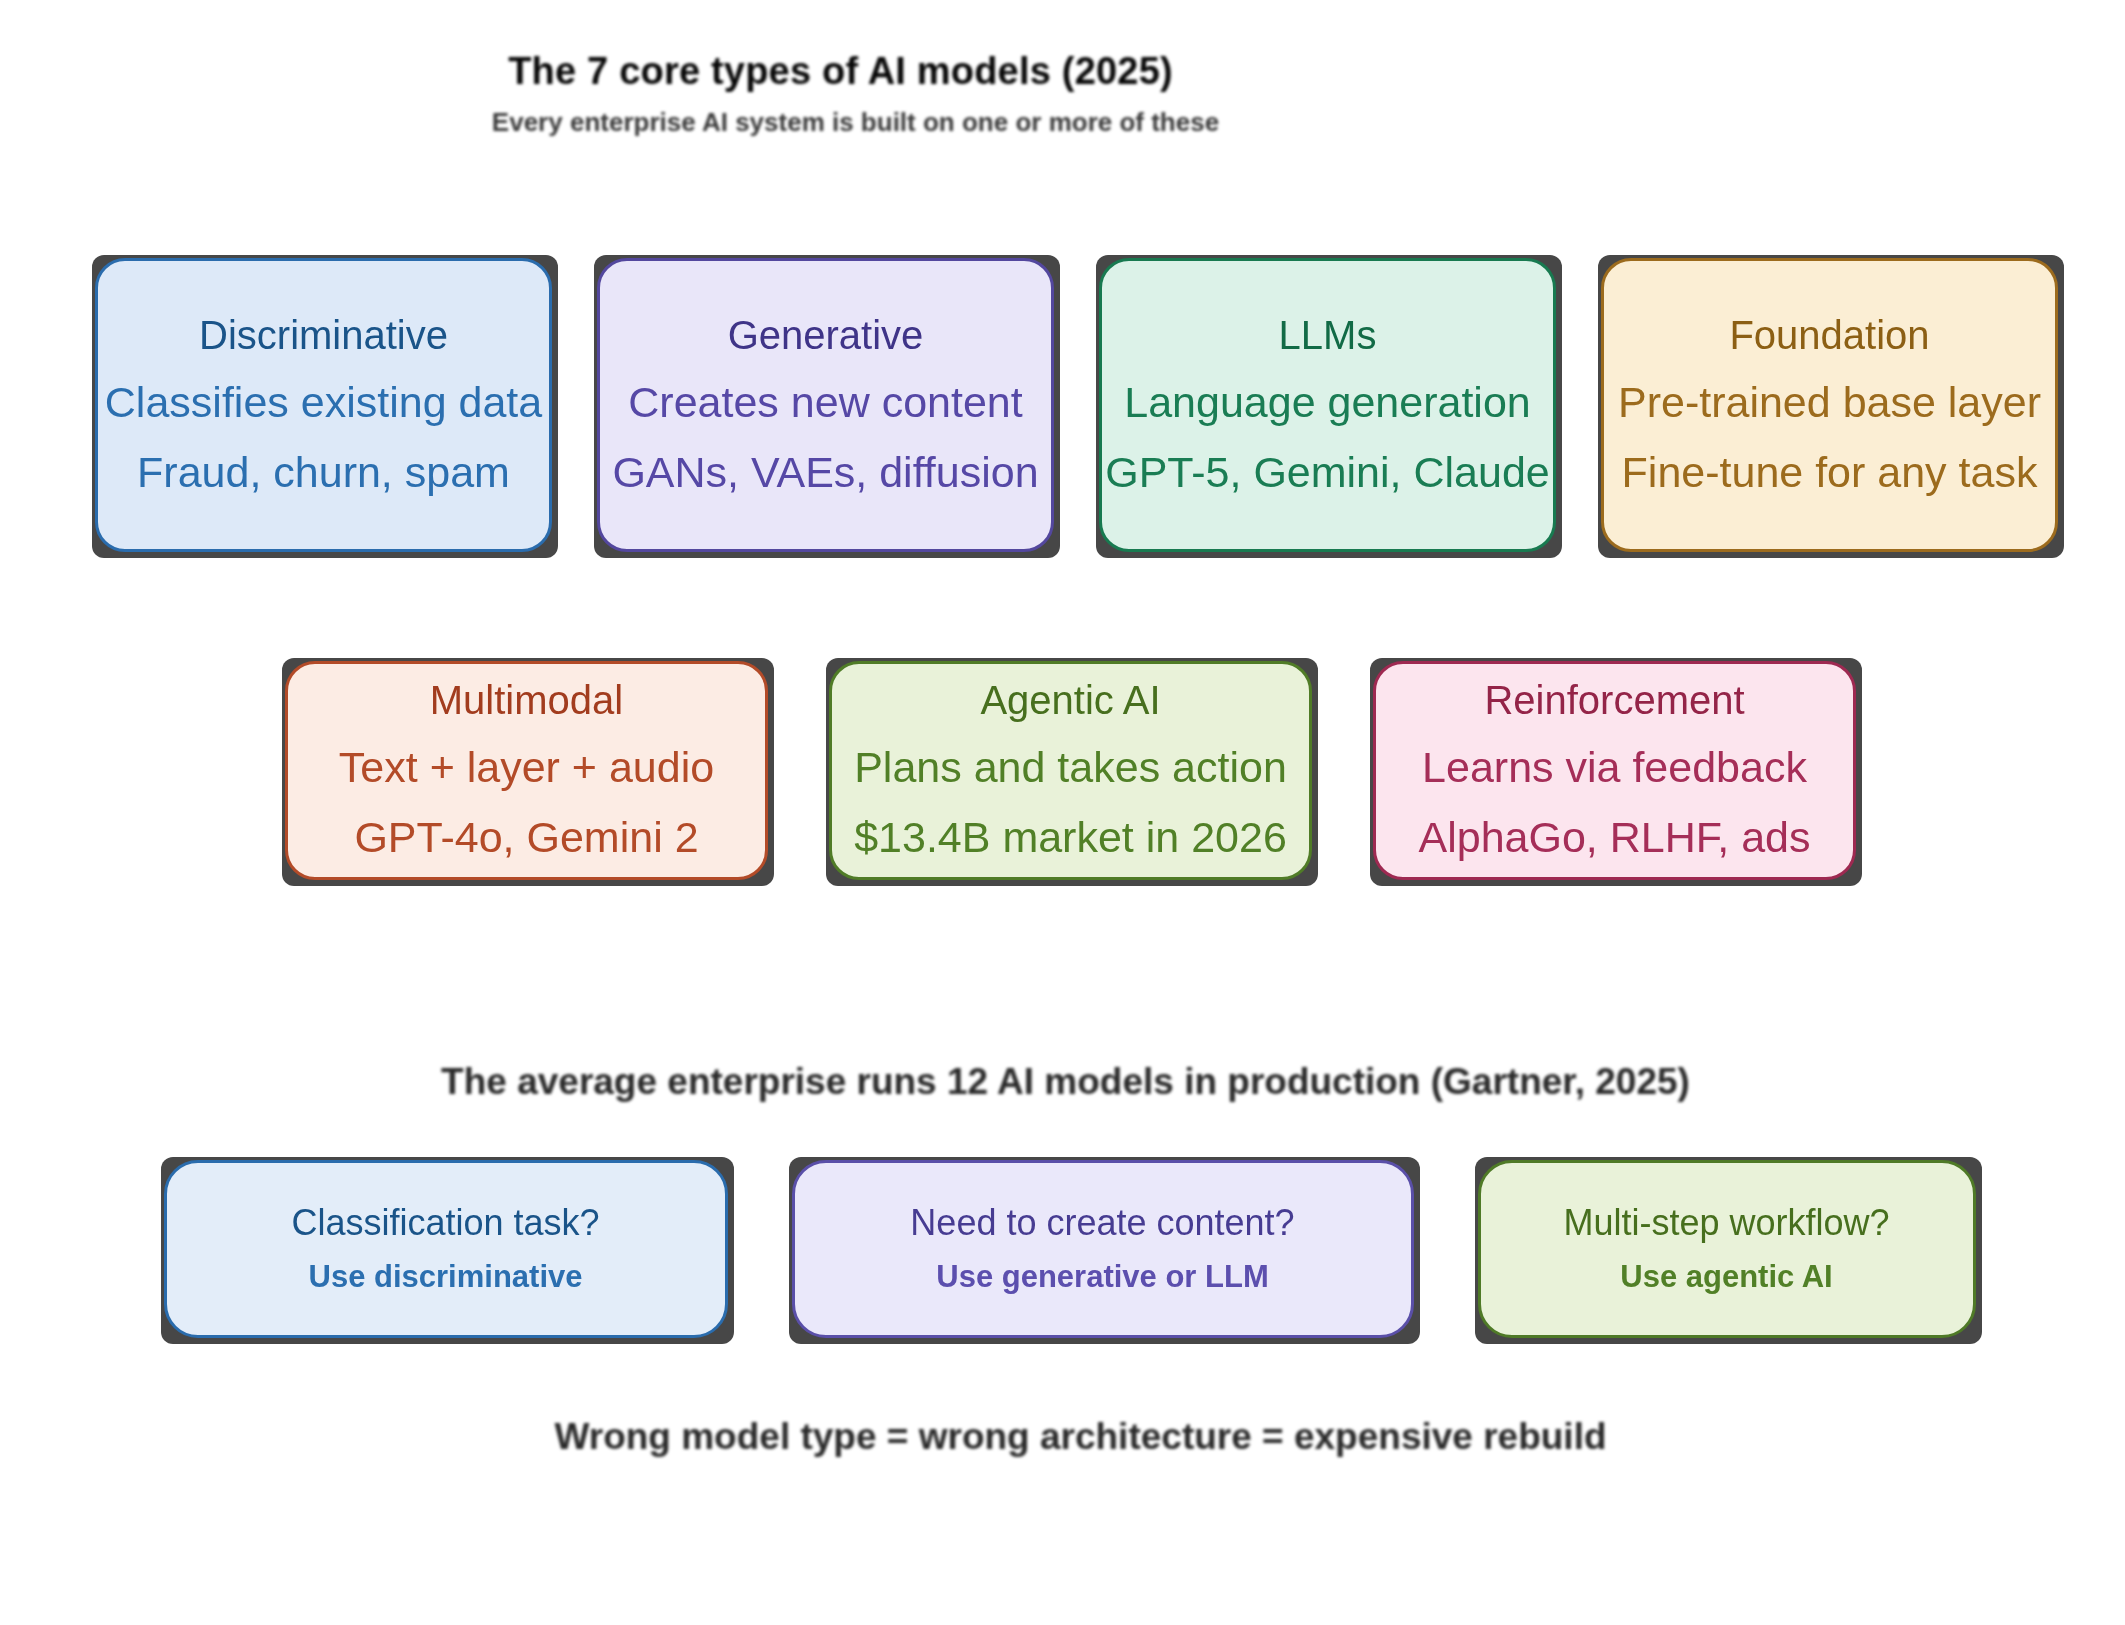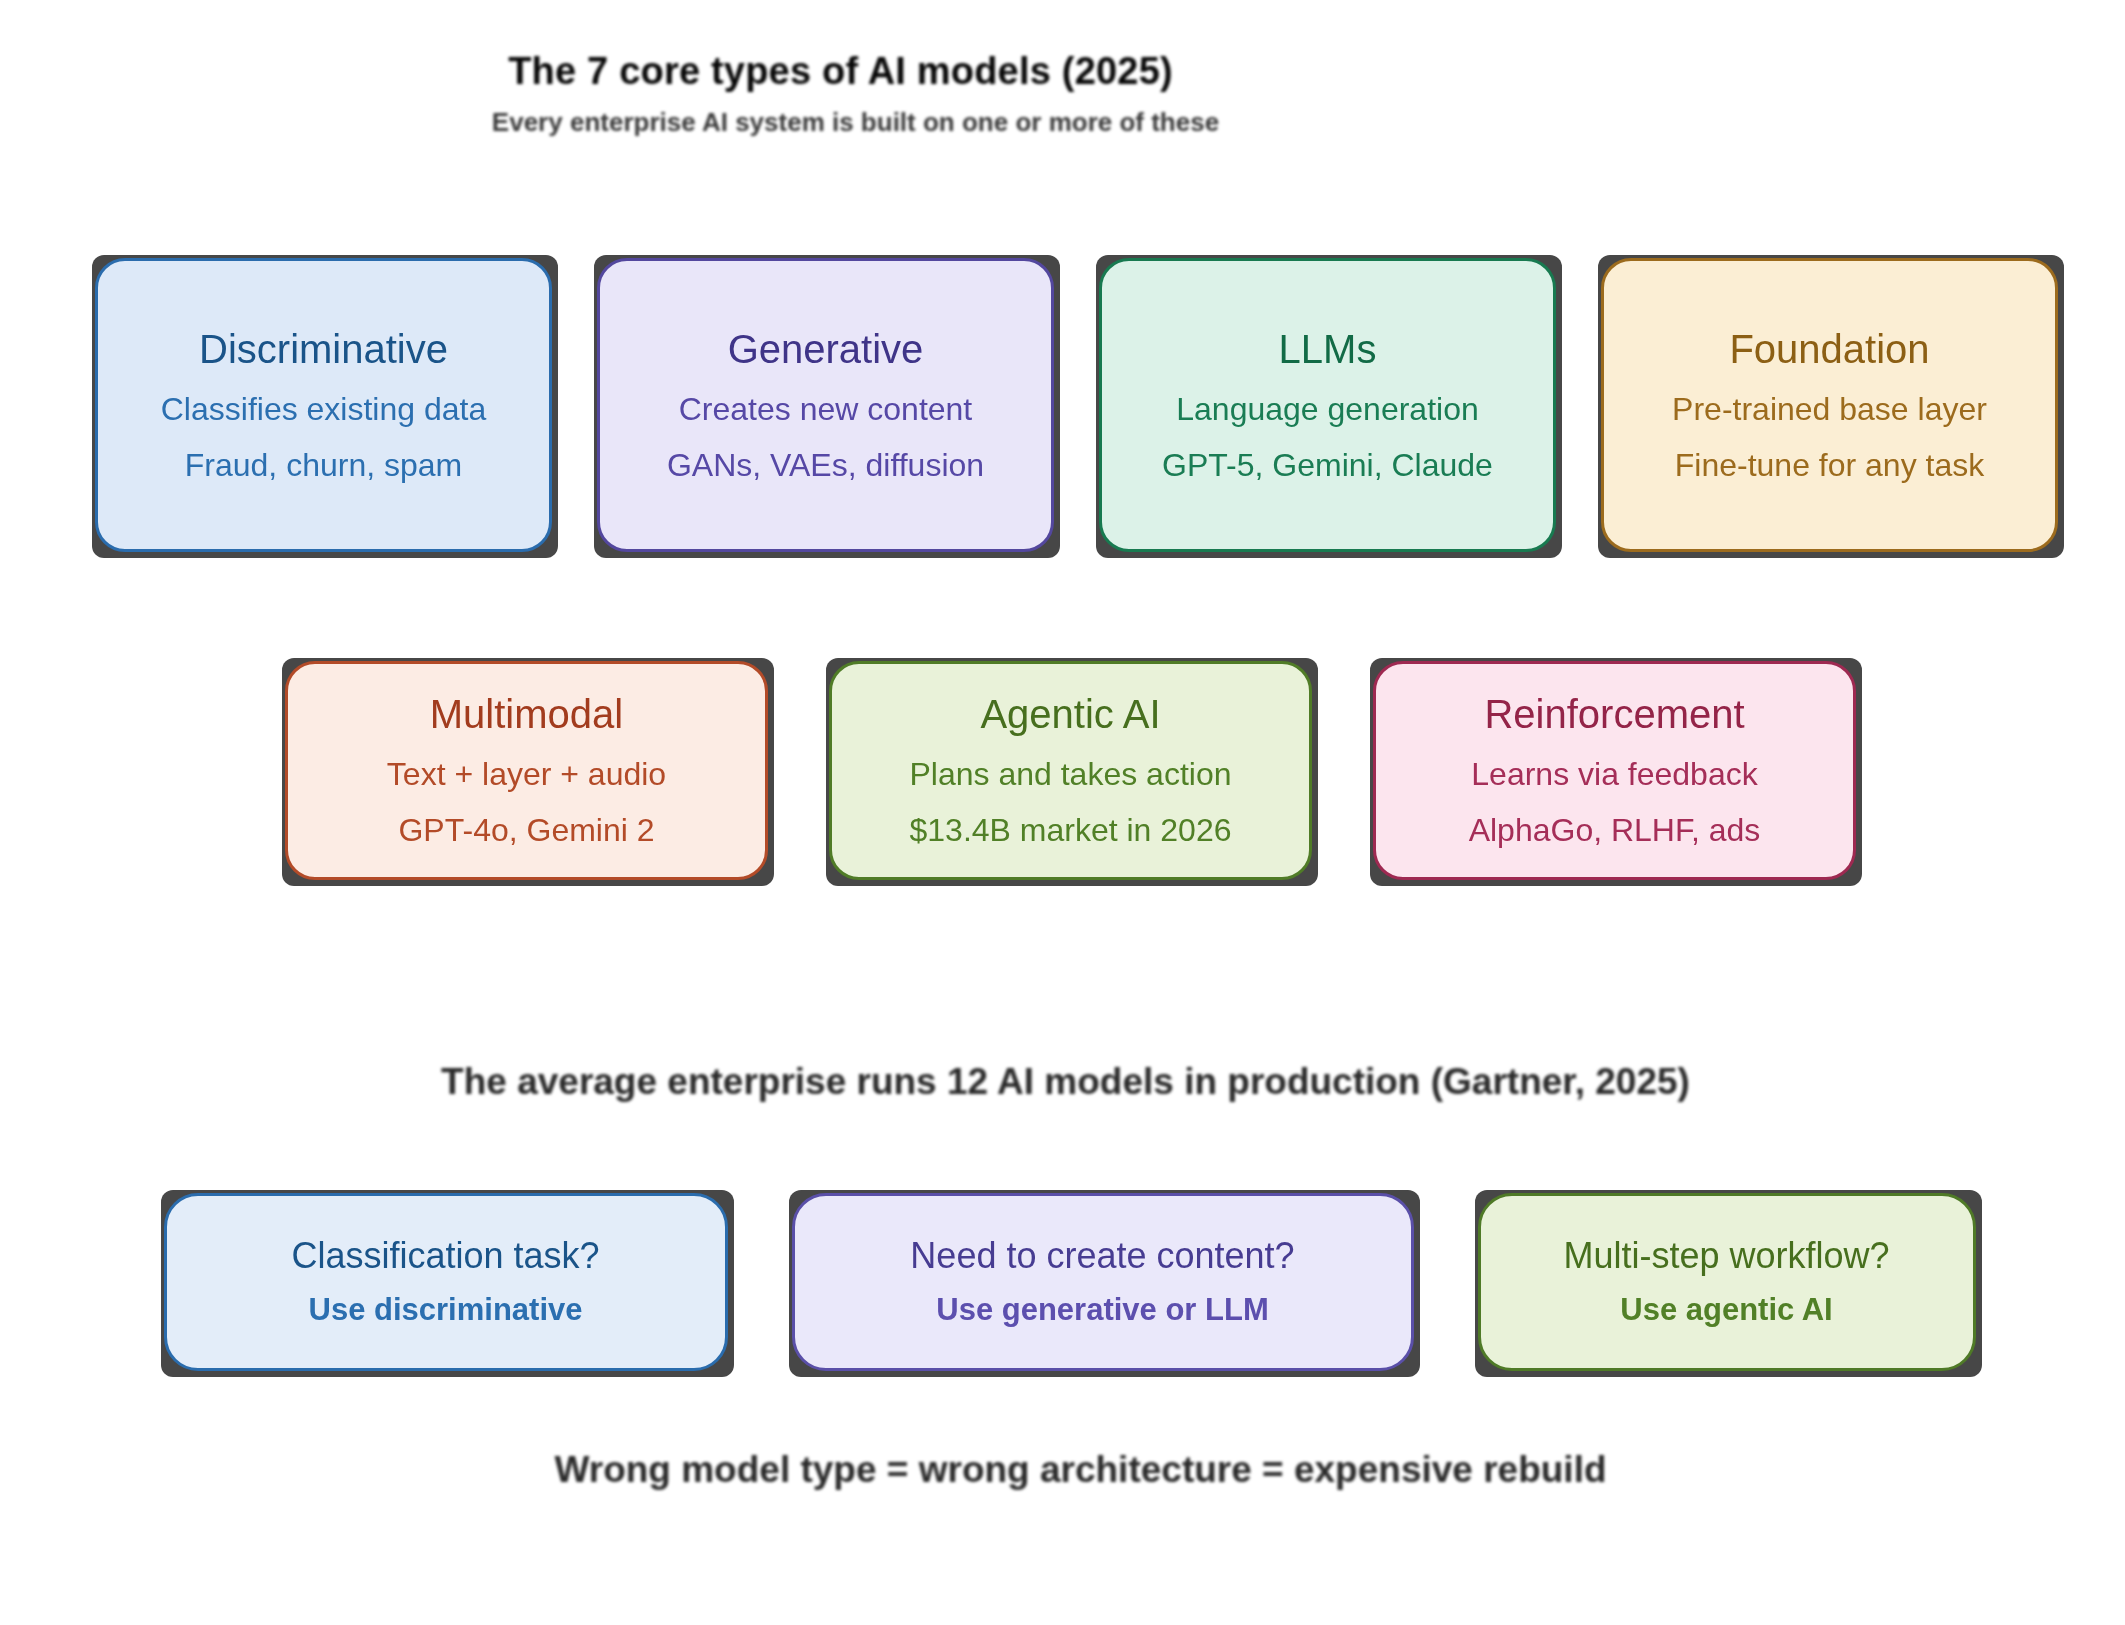--- a/index.html
+++ b/index.html
@@ -50,27 +50,27 @@
   .card::before {
     content: "";
     position: absolute;
     top: -6px; left: -6px; right: -9px; bottom: -9px;
     background: #474747;
     border-radius: 12px;
     z-index: -1;
   }
   .card-row1 { width: 457px; height: 294px; }
   .card-row2 { width: 483px; height: 219px; }
-  .card-small { border-radius: 34px; row-gap: 10px; height: 178px; margin-top: 33px; }
+  .card-small { border-radius: 34px; row-gap: 10px; height: 178px; }
   .cs-a { width: 564px; }
   .cs-b { width: 622px; align-items: center; }
   .cs-c { width: 498px; }
 
   .card-title  { font-size: 40px; line-height: 1.3; color: var(--tc); text-align: right; }
-  .card-line   { font-size: 32px; line-height: 1.3; color: var(--lc); }
+  .card-line   { font-size: 43px; line-height: 1.3; color: var(--lc); }
   .decision-q  { font-size: 36px; line-height: 1.3; color: var(--tc); }
   .decision-a  { font-size: 31px; line-height: 1.3; color: var(--lc); font-weight: bold; }
 
   
   .note {
     position: relative;
     text-align: center;
     font-size: 37px; font-weight: 700; color: #333333;
     line-height: 1.2;
     filter: blur(1.6px) contrast(1.12);

